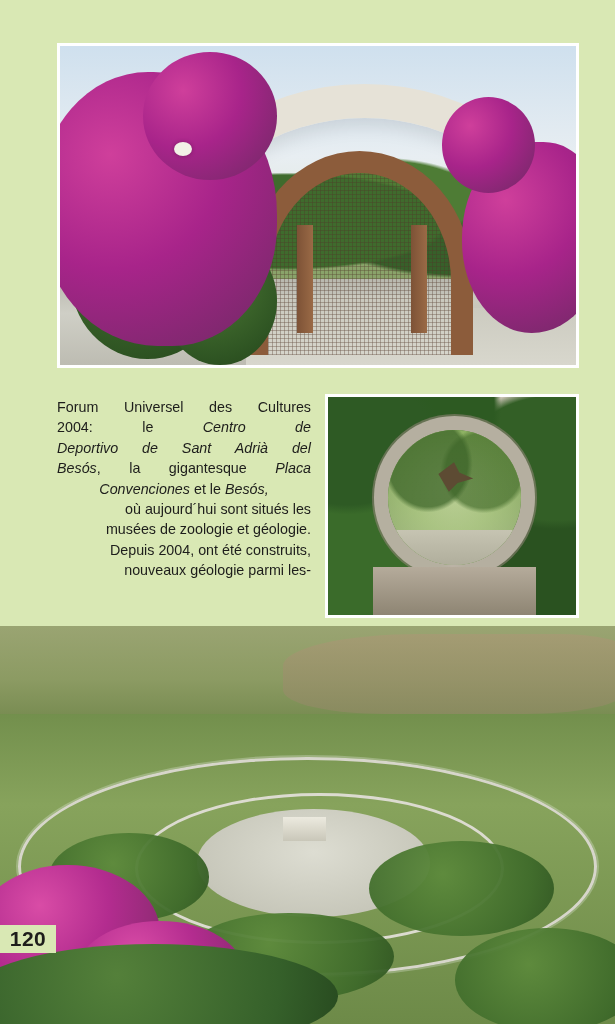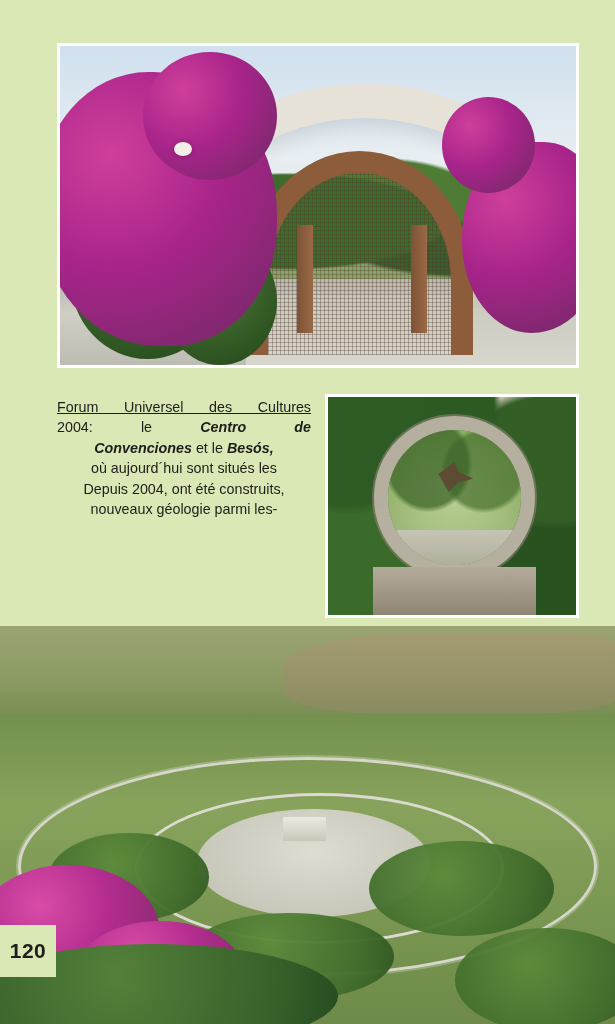--- a/index.html
+++ b/index.html
@@ -139,22 +139,22 @@
   .text-block {
     position: absolute;
     left: 57px;
     top: 397px;
     width: 254px;
     color: #1d1d1b;
     font-size: 14.3px;
     line-height: 20.4px;
     text-align: justify;
   }
-  .text-block .b { font-weight: bold; font-style: italic; }
-  .text-block .last { text-align: center; }
+  .text-block .b { font-weight: normal; font-style: italic; }
+  .text-block .last { text-align: right; }
   .text-line { display: block; }
 
   
   .photo-mid {
     position: absolute;
     left: 325px;
     top: 394px;
     width: 254px;
     height: 224px;
     border: 3px solid #ffffff;
@@ -294,21 +294,21 @@
     border-radius: 50%;
     background: radial-gradient(circle at 40% 30%, #54803a 0%, #35602a 70%, #27491f 100%);
   }
 
   
   .page-number {
     position: absolute;
     left: 0;
     top: 925px;
     width: 56px;
-    height: 52px;
+    height: 28px;
     background: #d9e8b4;
     color: #1d1d1b;
     font-size: 21px;
     font-weight: bold;
     display: flex;
     align-items: center;
     justify-content: center;
     letter-spacing: .5px;
     text-align: right;
   }
@@ -331,24 +331,27 @@
     <div class="foliage f1"></div>
     <div class="foliage f2"></div>
     <div class="bloom b1"></div>
     <div class="bloom b2"></div>
     <div class="bloom b3"></div>
     <div class="bloom b4"></div>
     <div class="lamp"></div>
   </div>
 
   <div class="text-block" id="body-text">
-      <div class="text-line" style="text-align: justify; text-align-last: justify; text-decoration: underline;"><span>Forum Universel des Cultures</span></div>
+      <div class="text-line" style="text-align: justify; text-align-last: justify;"><span>Forum Universel des Cultures</span></div>
       <div class="text-line" style="text-align: justify; text-align-last: justify;"><span>2004: </span><span>le </span><span class="b">Centro de</span></div>
+      <div class="text-line" style="text-align: justify; text-align-last: justify;"><span class="b">Deportivo de Sant Adrià del</span></div>
+      <div class="text-line" style="text-align: justify; text-align-last: justify;"><span class="b">Besós</span><span>, la gigantesque </span><span class="b">Placa</span></div>
       <div class="text-line" style="text-align: justify; text-align-last: center;"><span class="b">Convenciones</span><span> et le </span><span class="b">Besós,</span></div>
       <div class="text-line last"><span>où aujourd´hui sont situés les</span></div>
+      <div class="text-line last"><span>musées de zoologie et géologie.</span></div>
       <div class="text-line last"><span>Depuis 2004, ont été construits,</span></div>
       <div class="text-line last"><span>nouveaux géologie parmi les-</span></div>
     </div>
 
   <div class="photo-mid">
     <div class="wallbg"></div>
     <div class="ivy"></div>
     <div class="oculus">
       <div class="inner-green"></div>
       <div class="floor"></div>

